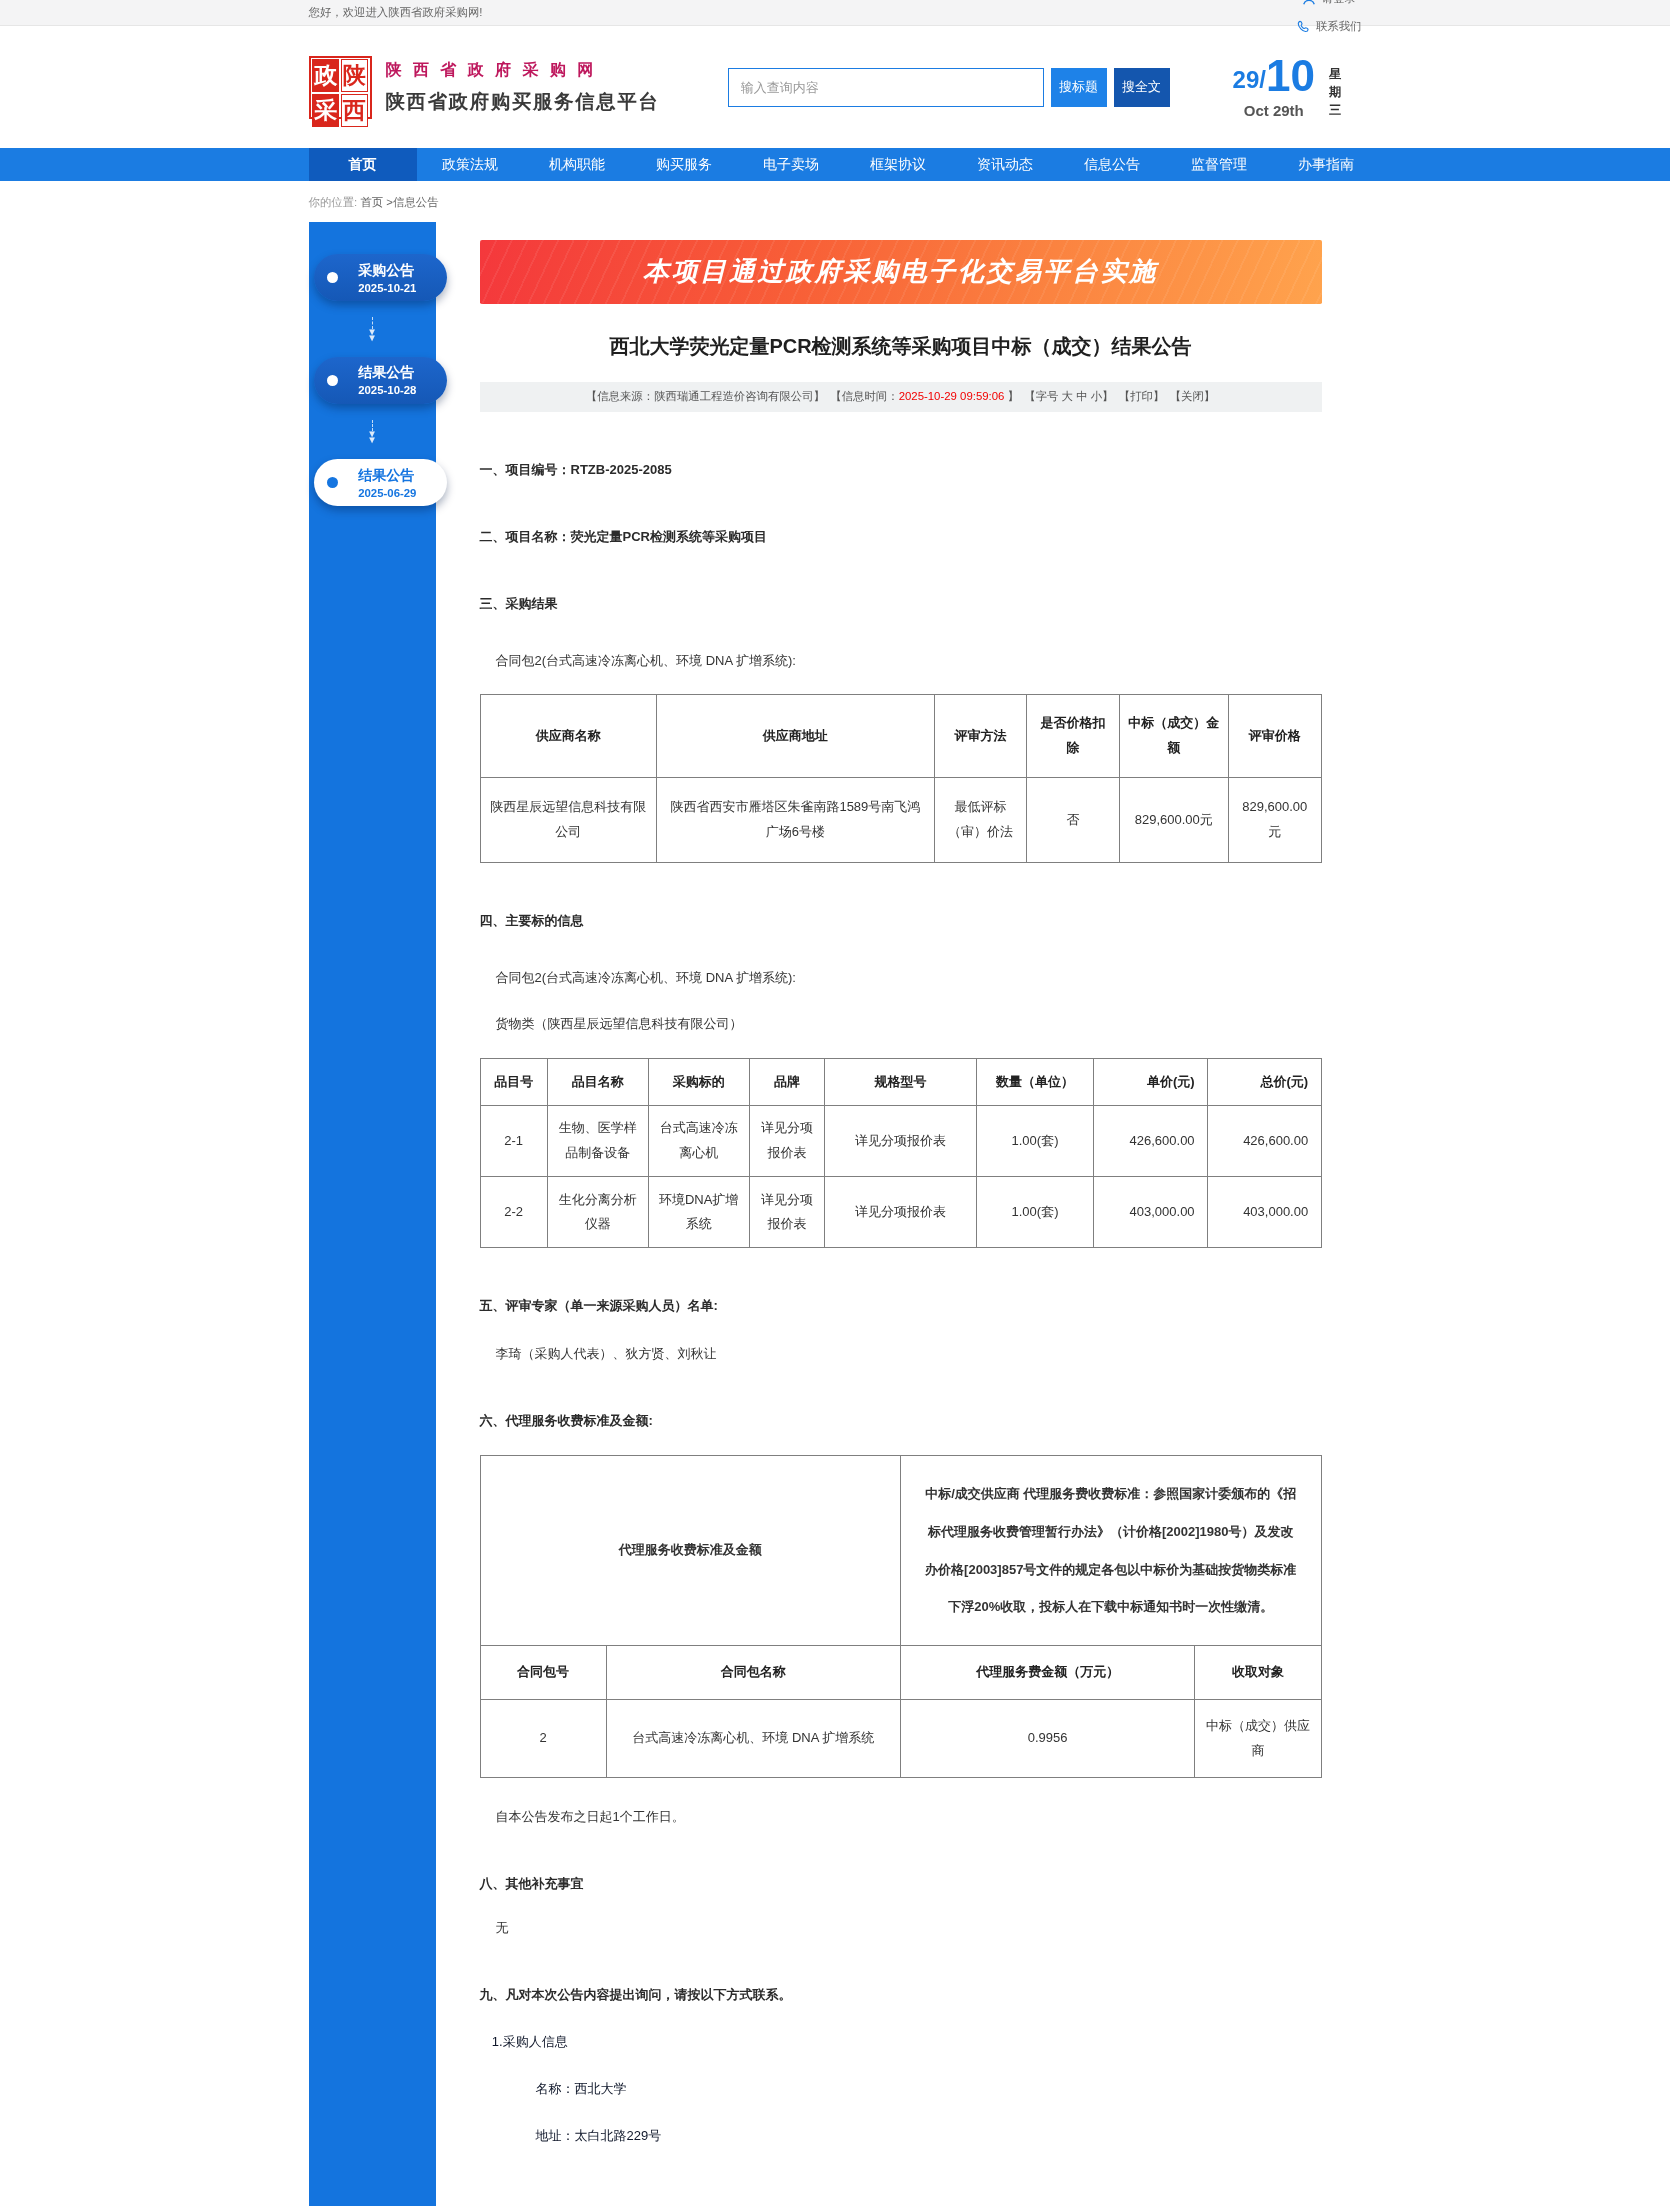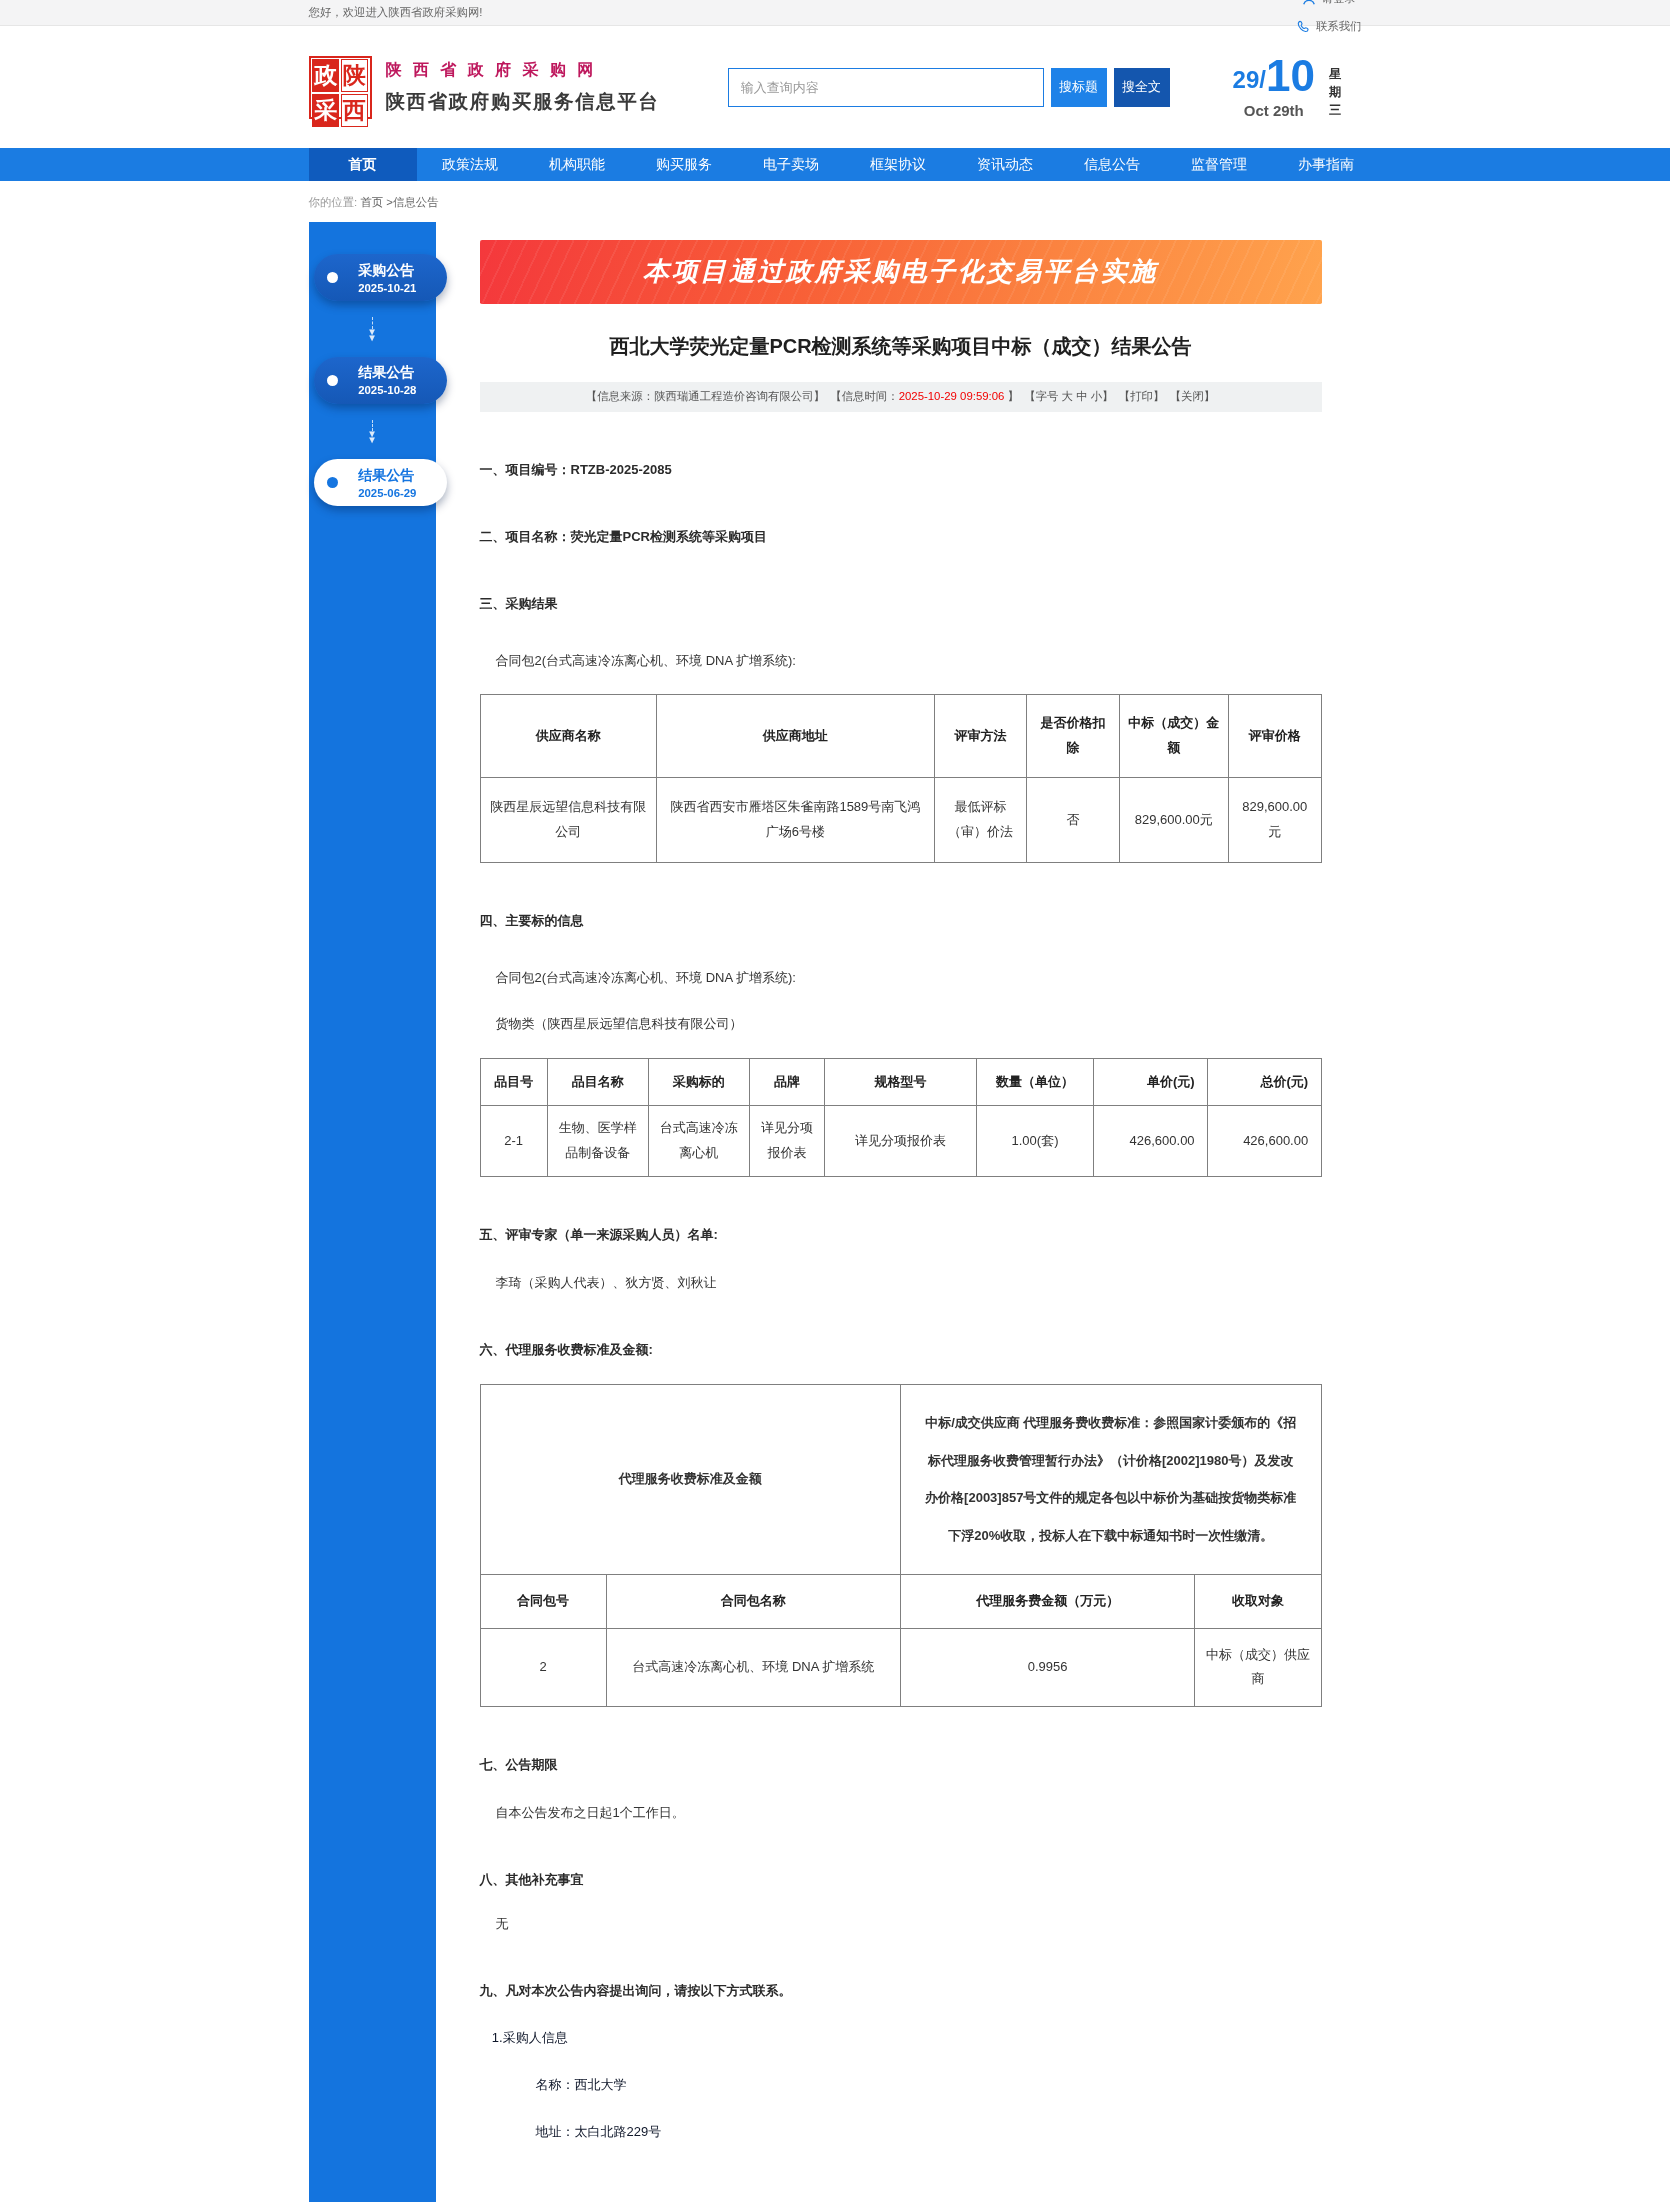--- a/index.html
+++ b/index.html
@@ -299,20 +299,30 @@
       <tr>
         <td>2-1</td>
         <td>生物、医学样品制备设备</td>
         <td>台式高速冷冻离心机</td>
         <td>详见分项报价表</td>
         <td>详见分项报价表</td>
         <td>1.00(套)</td>
         <td class="num">426,600.00</td>
         <td class="num">426,600.00</td>
       </tr>
+      <tr>
+        <td>2-2</td>
+        <td>生化分离分析仪器</td>
+        <td>环境DNA扩增系统</td>
+        <td>详见分项报价表</td>
+        <td>详见分项报价表</td>
+        <td>1.00(套)</td>
+        <td class="num">403,000.00</td>
+        <td class="num">403,000.00</td>
+      </tr>
     </tbody>
       </table>
 
     <div class="sec">五、评审专家（单一来源采购人员）名单:</div>
     <div class="sub-line" style="margin-top:30px;">李琦（采购人代表）、狄方贤、刘秋让</div>
 
     <div class="sec">六、代理服务收费标准及金额:</div>
 
     <table class="t3">
       <colgroup>
@@ -334,21 +344,20 @@
       </tr>
       <tr>
         <td>2</td>
         <td>台式高速冷冻离心机、环境 DNA 扩增系统</td>
         <td>0.9956</td>
         <td>中标（成交）供应商</td>
       </tr>
     </tbody>
       </table>
 
-    <div class="sec">七、公告期限</div>
     <div class="sub-line" style="margin-top:30px;">自本公告发布之日起1个工作日。</div>
 
     <div class="sec">八、其他补充事宜</div>
     <div class="sub-line" style="margin-top:26px;">无</div>
 
     <div class="sec">九、凡对本次公告内容提出询问，请按以下方式联系。</div>
 
     <div class="contact-line ind1">1.采购人信息</div>
     <div class="contact-line ind2">名称：西北大学</div>
     <div class="contact-line ind2">地址：太白北路229号</div>

